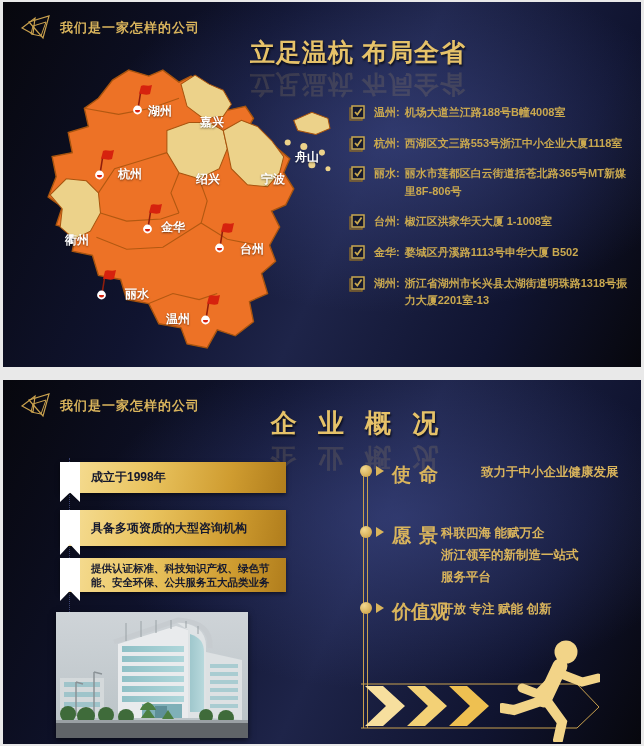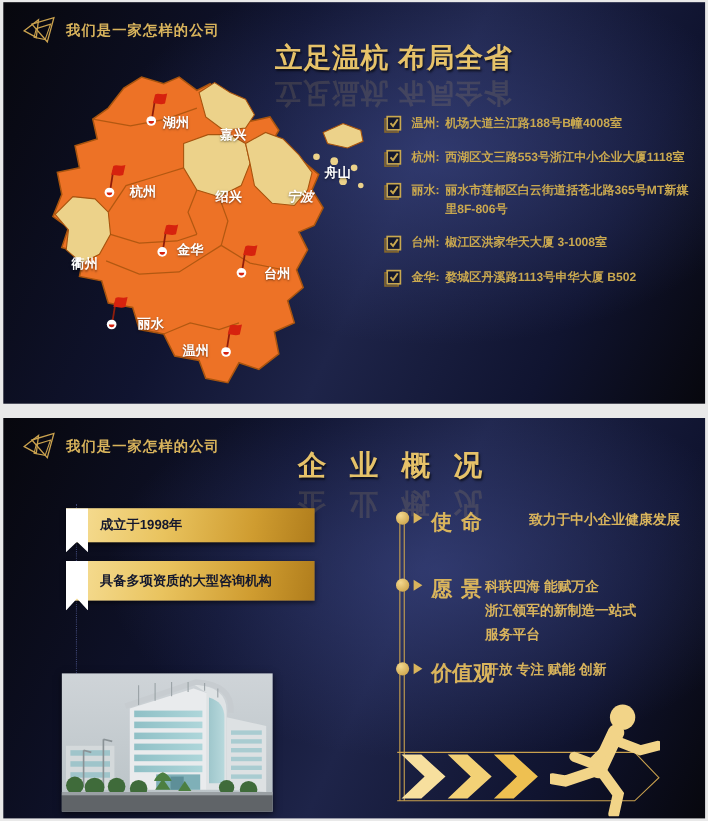--- a/index.html
+++ b/index.html
@@ -150,21 +150,21 @@
         <path d="M10,3 C13,1 16,4 21,2 L19,11 C14,13 11,10 8,11 Z" fill="#d6220e"></path>
         <circle cx="6.5" cy="27" r="4.4" fill="#ffffff"></circle>
         <path d="M4,27 a2.5,2.5 0 0 0 5,0 Z" fill="#d6220e"></path>
       </svg>
 
     
     <span class="city-label" style="left:123px; top:43px;">湖州</span>
     <span class="city-label" style="left:175px; top:54px;text-align:center;">嘉兴</span>
     <span class="city-label" style="left:93px;  top:106px;">杭州</span>
     <span class="city-label" style="left:171px; top:111px;">绍兴</span>
-    <span class="city-label" style="left:236px; top:111px;font-style:italic;">宁波</span>
+    <span class="city-label" style="left:236px; top:111px;">宁波</span>
     <span class="city-label" style="left:270px; top:89px;">舟山</span>
     <span class="city-label" style="left:40px;  top:172px;">衢州</span>
     <span class="city-label" style="left:136px; top:159px;">金华</span>
     <span class="city-label" style="left:215px; top:181px;">台州</span>
     <span class="city-label" style="left:100px; top:226px;">丽水</span>
     <span class="city-label" style="left:141px; top:251px;">温州</span>
   </div>
 
   <div class="addr-list">
     <div class="addr-item">
@@ -194,30 +194,39 @@
       <span class="addr-city">丽水:</span>
       <span class="addr-text">丽水市莲都区白云街道括苍北路365号MT新媒里8F-806号</span>
     </div>
     <div class="addr-item">
       <svg width="17" height="17" viewBox="0 0 17 17">
           <rect x="1" y="4" width="12" height="12" fill="none" stroke="#8a6a2a" stroke-width="1.4"></rect>
           <rect x="3" y="2" width="12" height="12" fill="#14182e" stroke="#c9a84f" stroke-width="1.5"></rect>
           <path d="M6,8 L8.3,10.6 L12.6,4.4" fill="none" stroke="#c9a84f" stroke-width="1.8"></path>
         </svg>
       <span class="addr-city">台州:</span>
-      <span class="addr-text">椒江区洪家华天大厦 3-1008室</span>
+      <span class="addr-text">椒江区洪家华天大厦 1-1008室</span>
     </div>
     <div class="addr-item">
       <svg width="17" height="17" viewBox="0 0 17 17">
           <rect x="1" y="4" width="12" height="12" fill="none" stroke="#8a6a2a" stroke-width="1.4"></rect>
           <rect x="3" y="2" width="12" height="12" fill="#14182e" stroke="#c9a84f" stroke-width="1.5"></rect>
           <path d="M6,8 L8.3,10.6 L12.6,4.4" fill="none" stroke="#c9a84f" stroke-width="1.8"></path>
         </svg>
       <span class="addr-city">金华:</span>
       <span class="addr-text">婺城区丹溪路1113号申华大厦 B502</span>
+    </div>
+    <div class="addr-item">
+      <svg width="17" height="17" viewBox="0 0 17 17">
+          <rect x="1" y="4" width="12" height="12" fill="none" stroke="#8a6a2a" stroke-width="1.4"></rect>
+          <rect x="3" y="2" width="12" height="12" fill="#14182e" stroke="#c9a84f" stroke-width="1.5"></rect>
+          <path d="M6,8 L8.3,10.6 L12.6,4.4" fill="none" stroke="#c9a84f" stroke-width="1.8"></path>
+        </svg>
+      <span class="addr-city">湖州:</span>
+      <span class="addr-text">浙江省湖州市长兴县太湖街道明珠路1318号振力大厦2201室-13</span>
     </div>
   </div>
 </div>
 
 <div class="slide" id="slide2">
 
   <svg class="hdr-logo" width="38" height="32" viewBox="0 0 38 32">
     <polygon points="3,16 16,6 14,22" fill="none" stroke="#c9a14e" stroke-width="1.2"></polygon>
     <polygon points="10,10 30,4 24,26" fill="none" stroke="#c9a14e" stroke-width="1.2"></polygon>
     <polygon points="14,14 27,10 22,24 12,22" fill="none" stroke="#c9a14e" stroke-width="1"></polygon>
@@ -228,20 +237,24 @@
   <div class="big-title-reflect">企 业 概 况</div>
 
   <div class="bar-connector2"></div>
   <div class="gold-bar" id="bar1">
     <div class="pin-tab"></div>
     <div class="bar-text">成立于1998年</div>
   </div>
   <div class="gold-bar" id="bar2">
     <div class="pin-tab"></div>
     <div class="bar-text">具备多项资质的大型咨询机构</div>
+  </div>
+  <div class="gold-bar" id="bar3">
+    <div class="pin-tab"></div>
+    <div class="bar-text">提供认证标准、科技知识产权、绿色节能、安全环保、公共服务五大品类业务</div>
   </div>
 
   <svg class="photo" viewBox="0 0 192 126" preserveAspectRatio="none">
     <defs>
       <linearGradient id="sky" x1="0" y1="0" x2="0" y2="1">
         <stop offset="0" stop-color="#cfd4d8"></stop>
           <stop offset="1" stop-color="#b9c2c6"></stop>
       </linearGradient>
       <linearGradient id="glass" x1="0" y1="0" x2="1" y2="0">
         <stop offset="0" stop-color="#8fc0c6"></stop>

